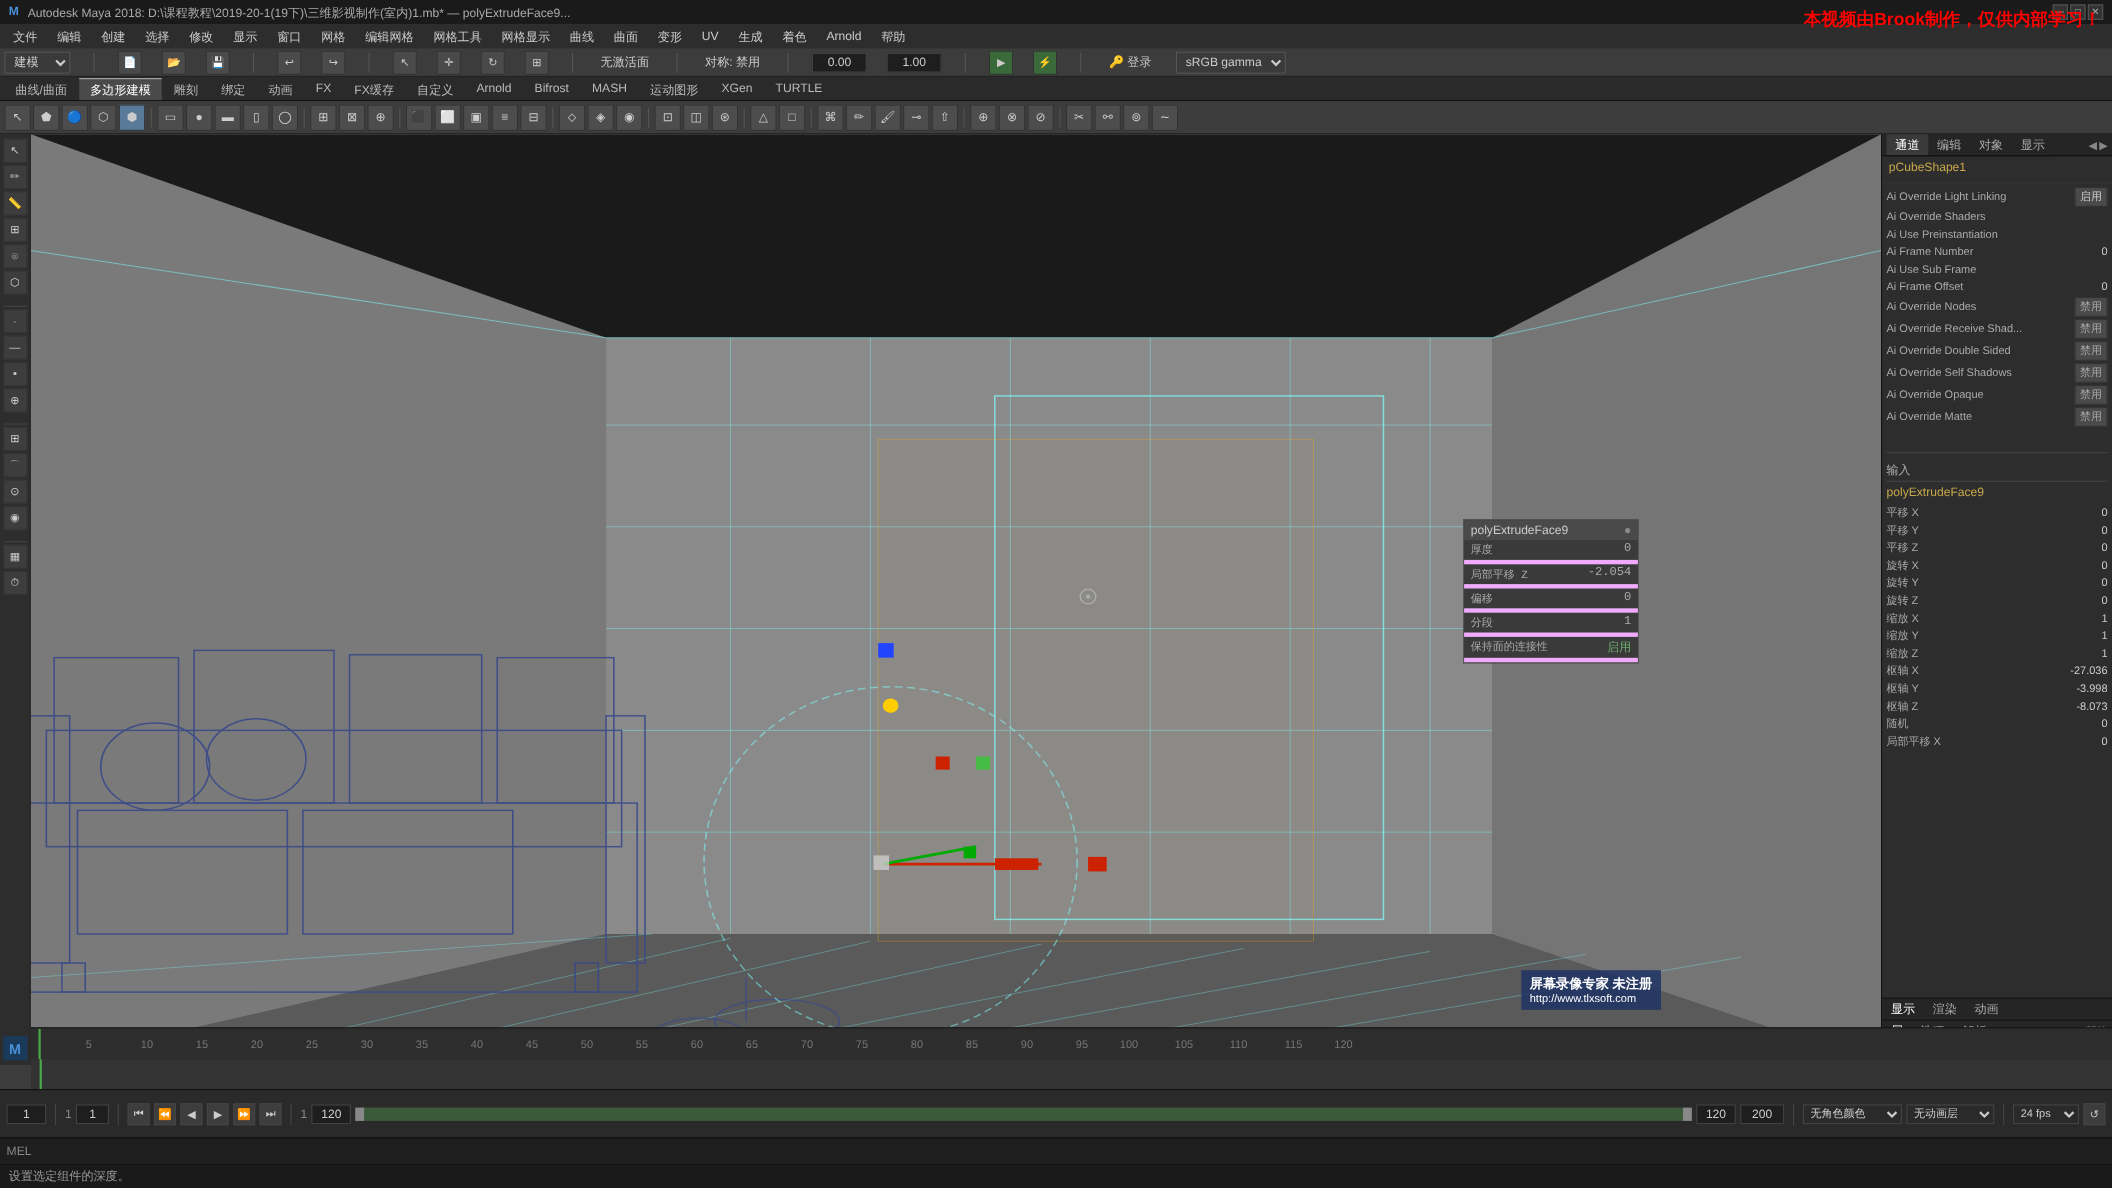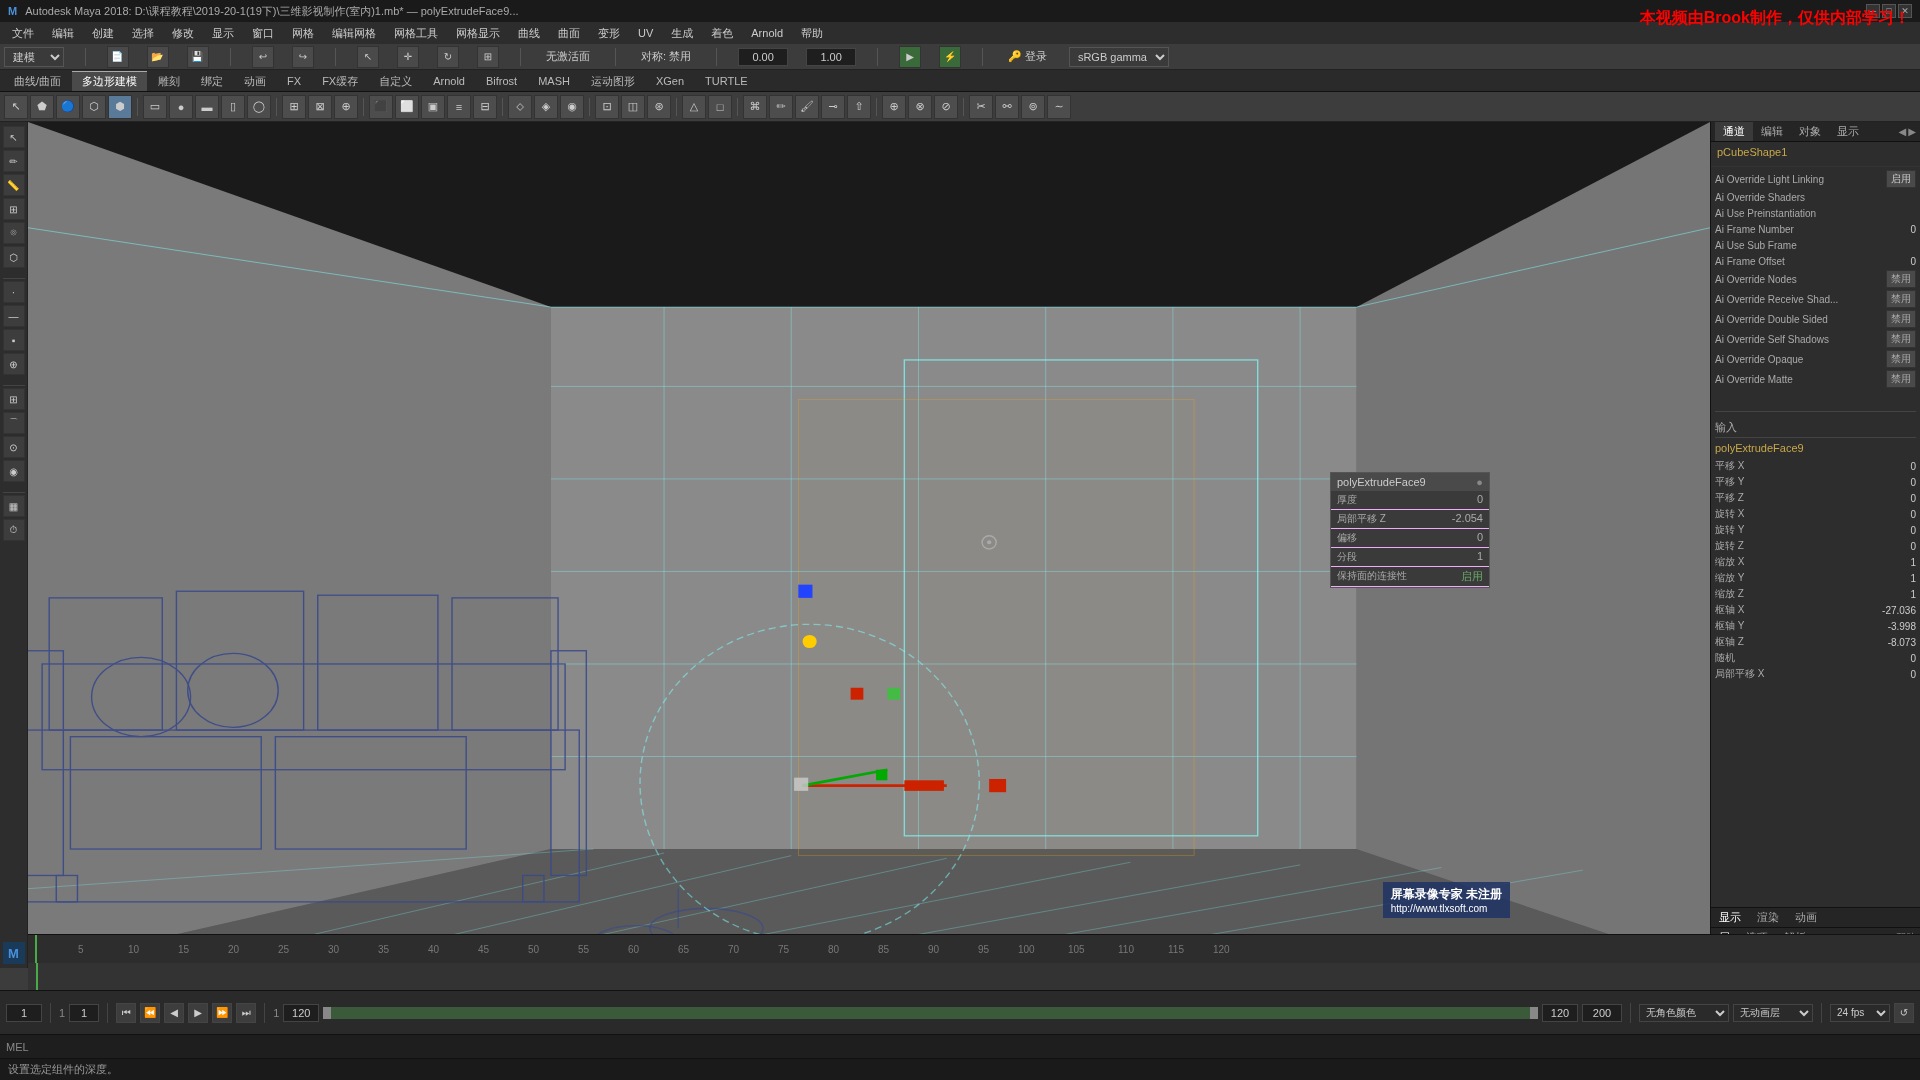--- a/index.html
+++ b/index.html
@@ -122,21 +122,22 @@
     #extrude-popup {
       position: absolute; right: 220px; top: 350px;
       background: #3a3a3a; border: 1px solid #555; width: 160px;
       font-size: 11px; color: #ccc;
     }
     #extrude-popup .popup-title {
       background: #4a4a4a; padding: 3px 6px; display: flex; justify-content: space-between;
     }
     .popup-row {
       display: flex; padding: 2px 6px;
-      border-bottom: 1px solid #f0abfc;
+      border-bottom: 4px solid #f0abfc;
+      font-family: Liberation Mono, monospace;
     }
     .popup-val { color: #aaa; }
     .popup-close { cursor: pointer; color: #888; }
     
     
     #right-panel {
       width: 210px; background: #2d2d2d; border-left: 1px solid #111;
       display: flex; flex-direction: column;
     }
     #right-tabs {

